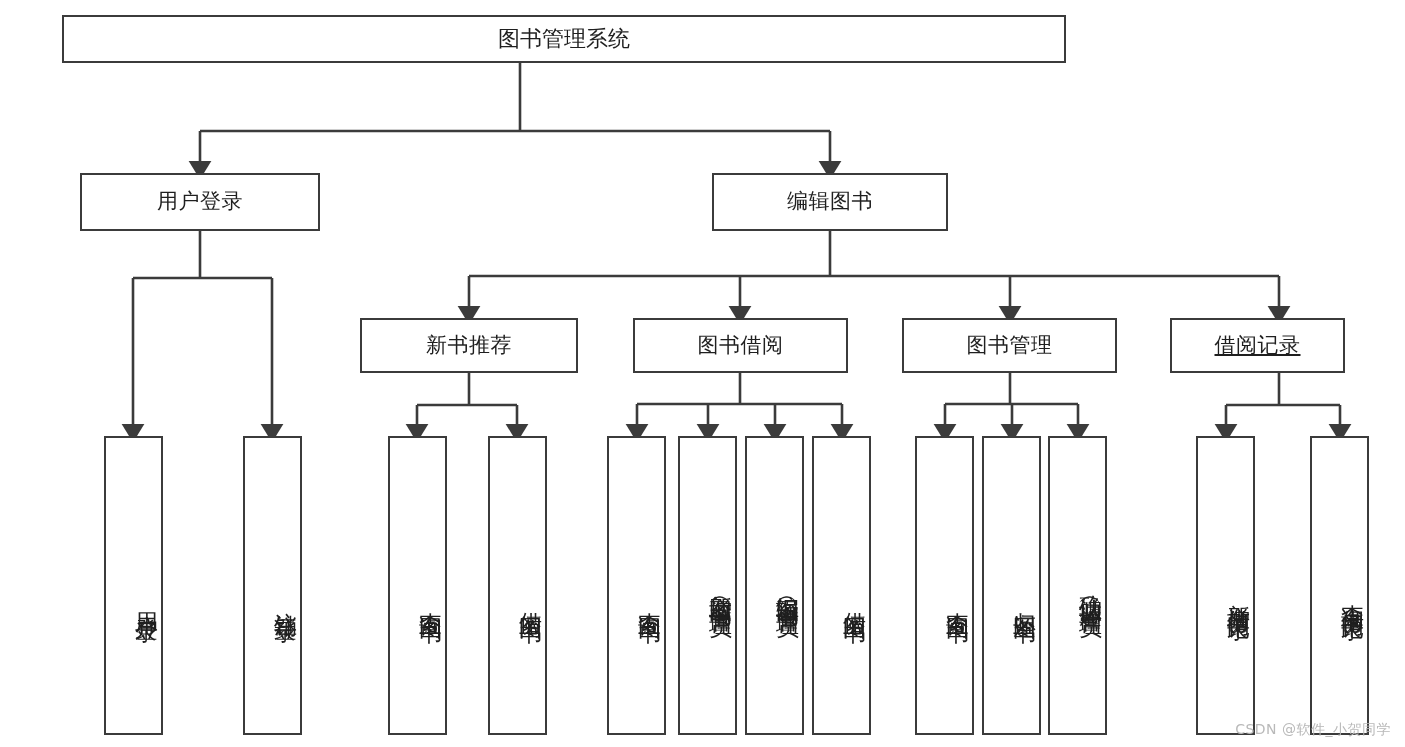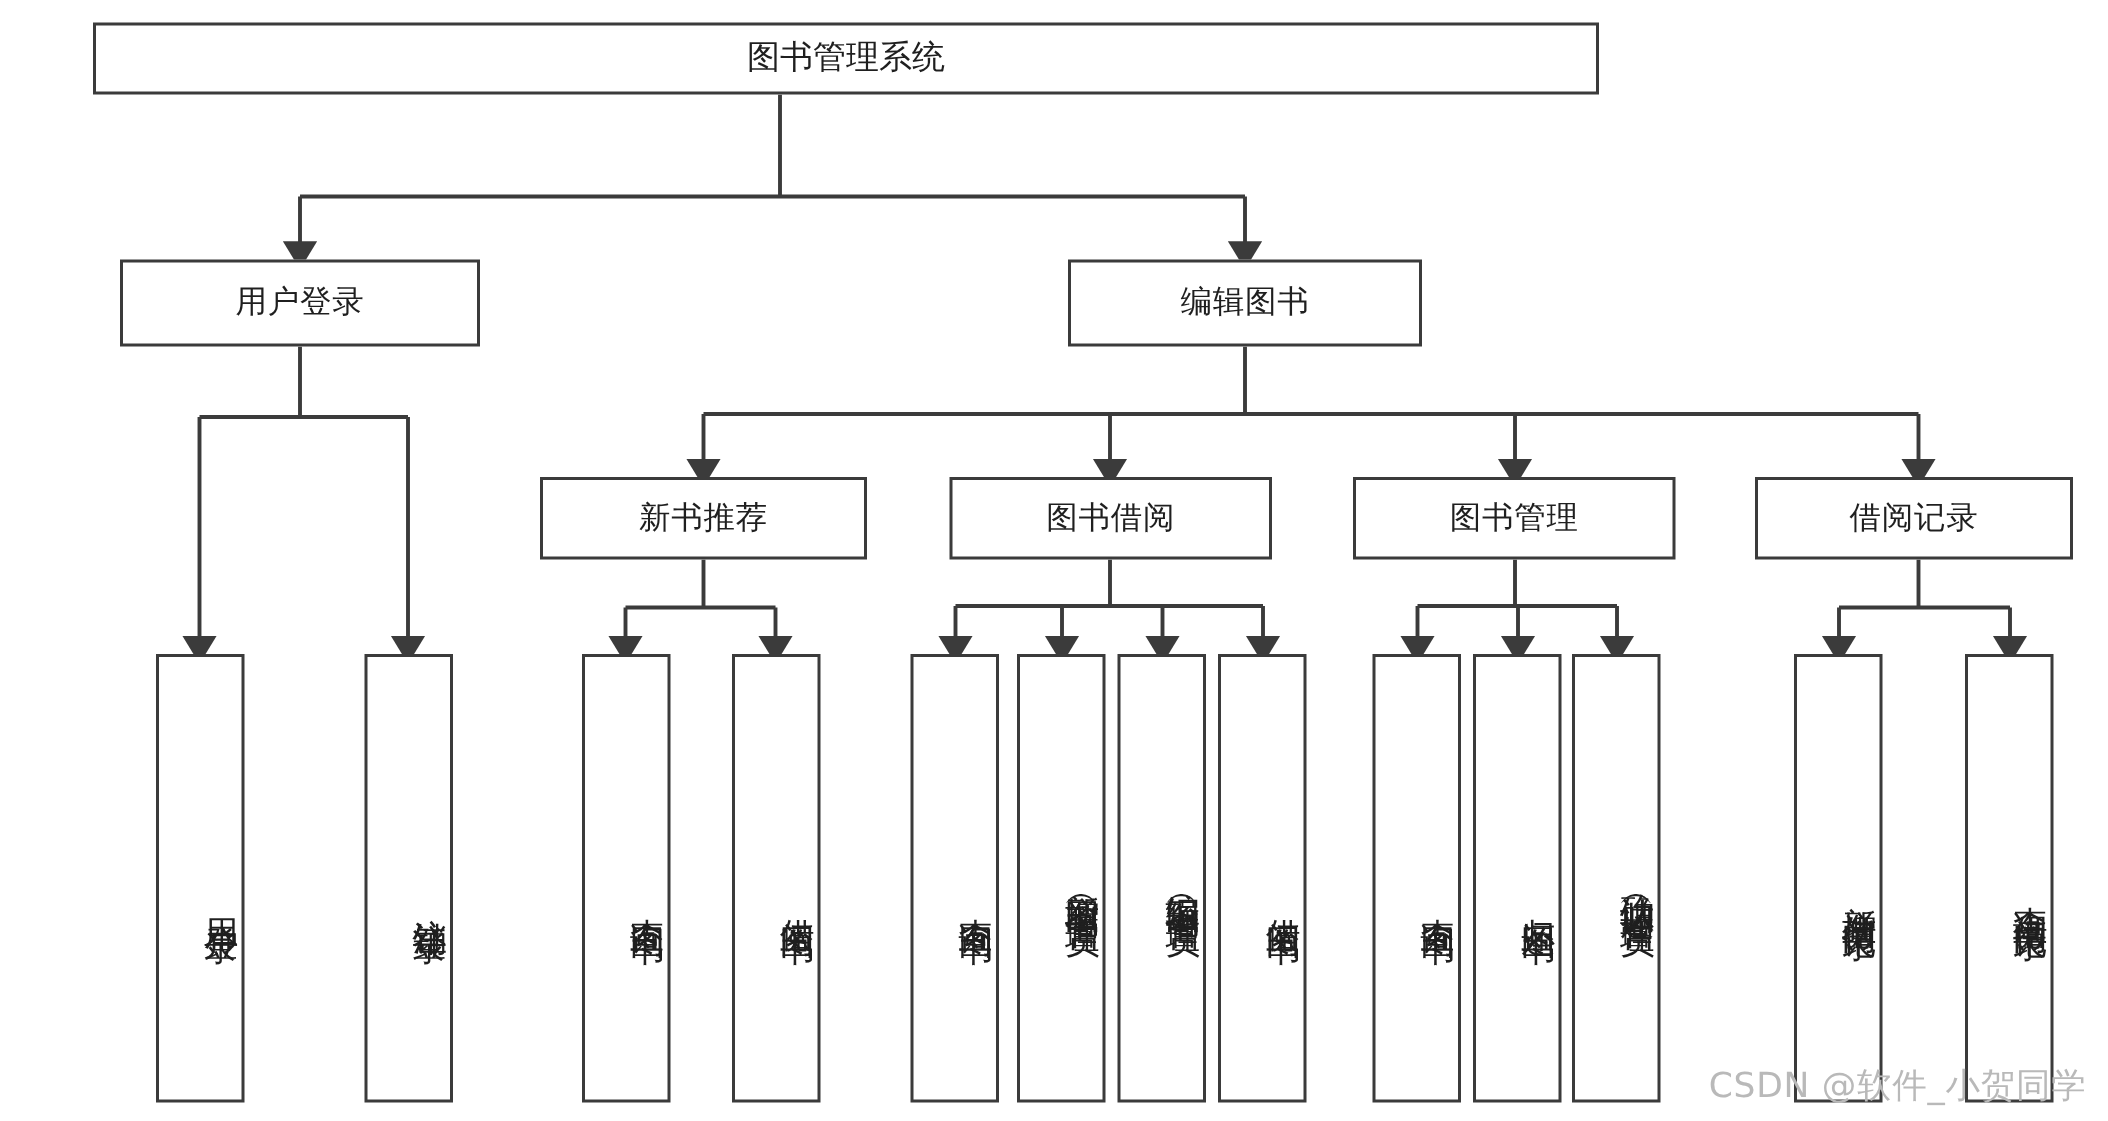--- a/index.html
+++ b/index.html
@@ -54,21 +54,21 @@
   }
   .node-v .vtxt {
     writing-mode: vertical-rl;
     text-orientation: upright;
     white-space: nowrap;
   }
   .watermark {
     position: absolute;
     right: 14px;
     bottom: 8px;
-    font-size: 23px;
+    font-size: 14px;
     color: #b9b9b9;
     white-space: nowrap;
     letter-spacing: 0.5px;
     margin-top: 48px;
   }
 </style>
 </head>
 <body>
 
 <div id="canvas">
@@ -140,21 +140,21 @@
   </div>
 
   <div class="node node-h" style="left:633px; top:318px; width:215px; height:55px;">
     <span>图书借阅</span>
   </div>
 
   <div class="node node-h" style="left:902px; top:318px; width:215px; height:55px;">
     <span>图书管理</span>
   </div>
 
-  <div class="node node-h" style="left:1170px; top:318px; width:212px; height:55px;">
+  <div class="node node-h" style="left:1170px; top:318px; width:175px; height:55px;text-decoration:underline;">
     <span>借阅记录</span>
   </div>
 
   <div class="node node-v" style="left:104px; top:436px; width:59px; height:299px;">
     <span class="vtxt">用户登录</span>
   </div>
 
   <div class="node node-v" style="left:243px; top:436px; width:59px; height:299px;">
     <span class="vtxt">注销登录</span>
   </div>

